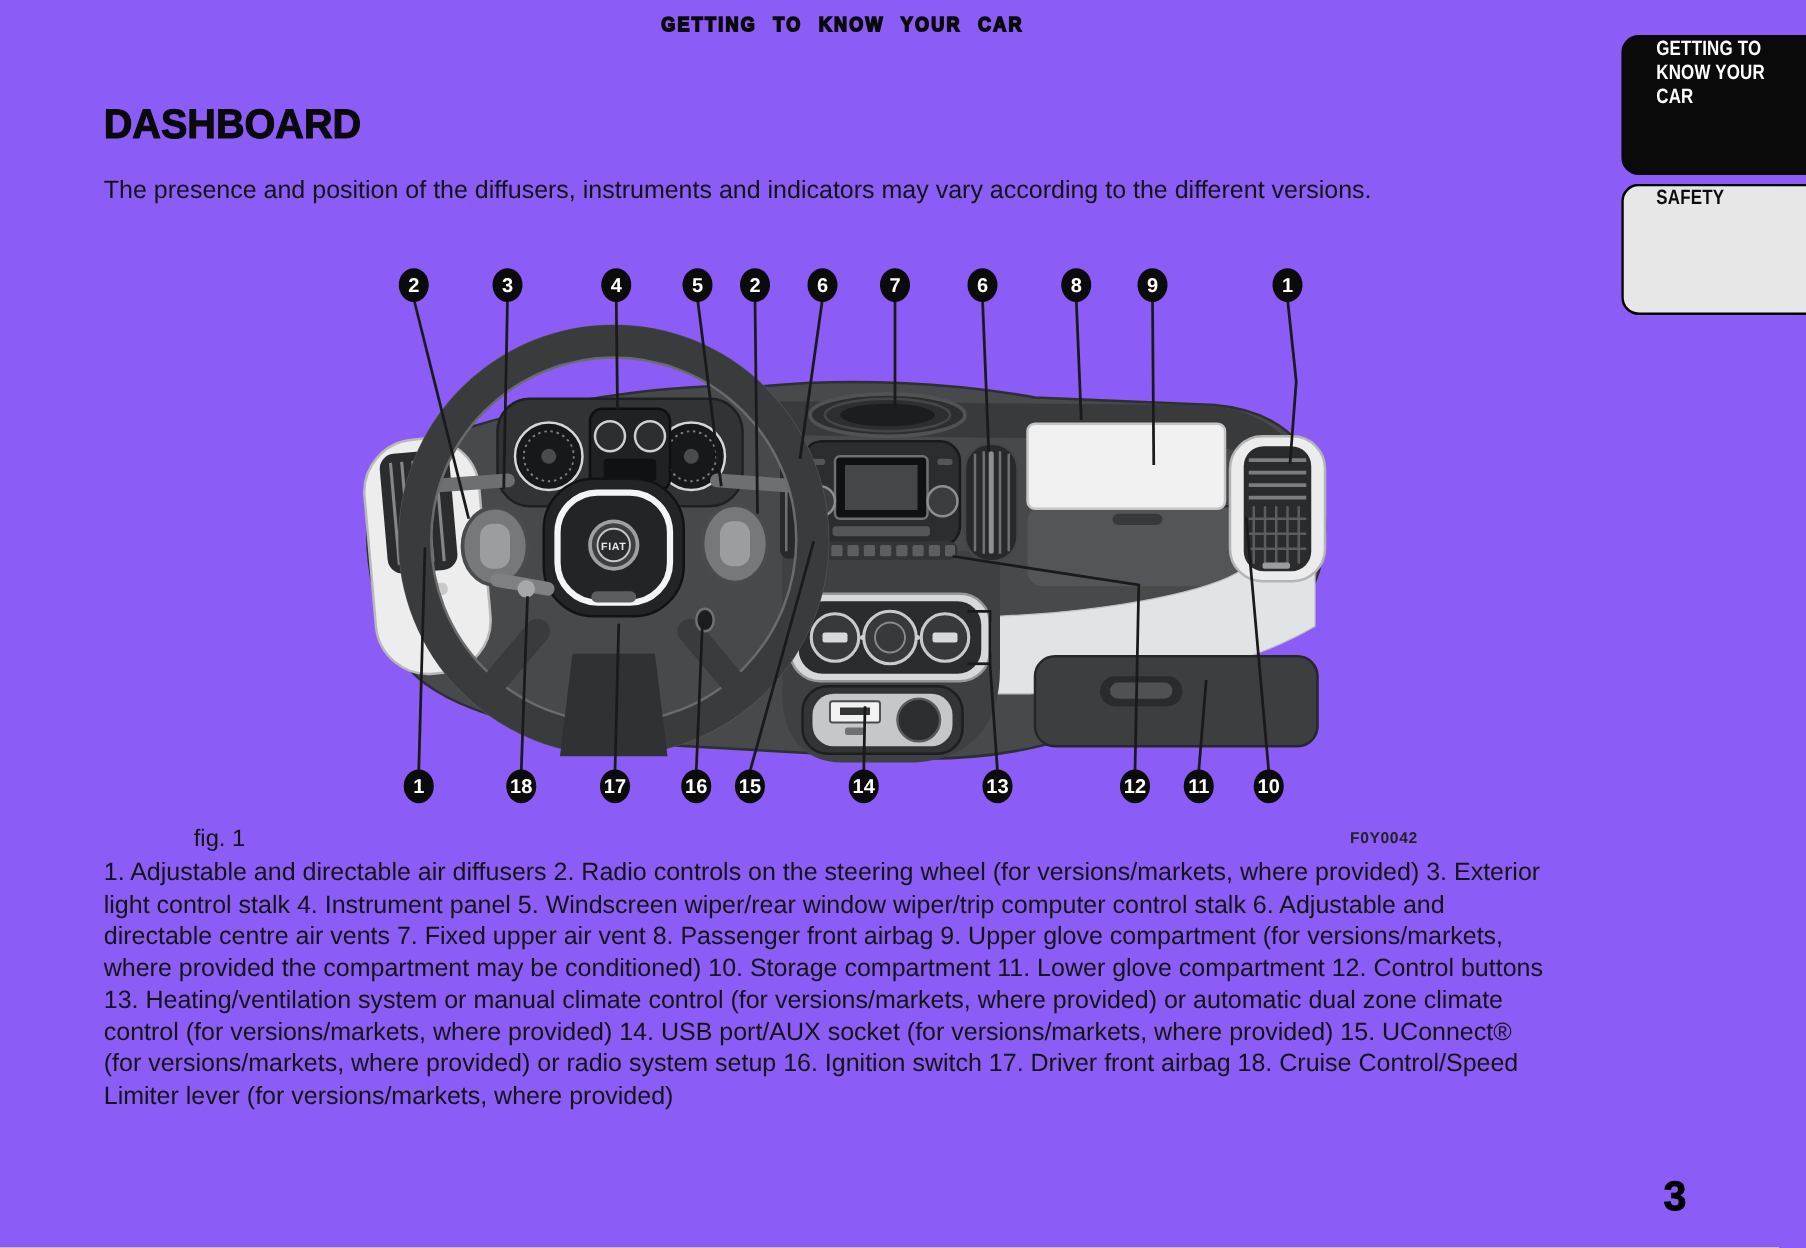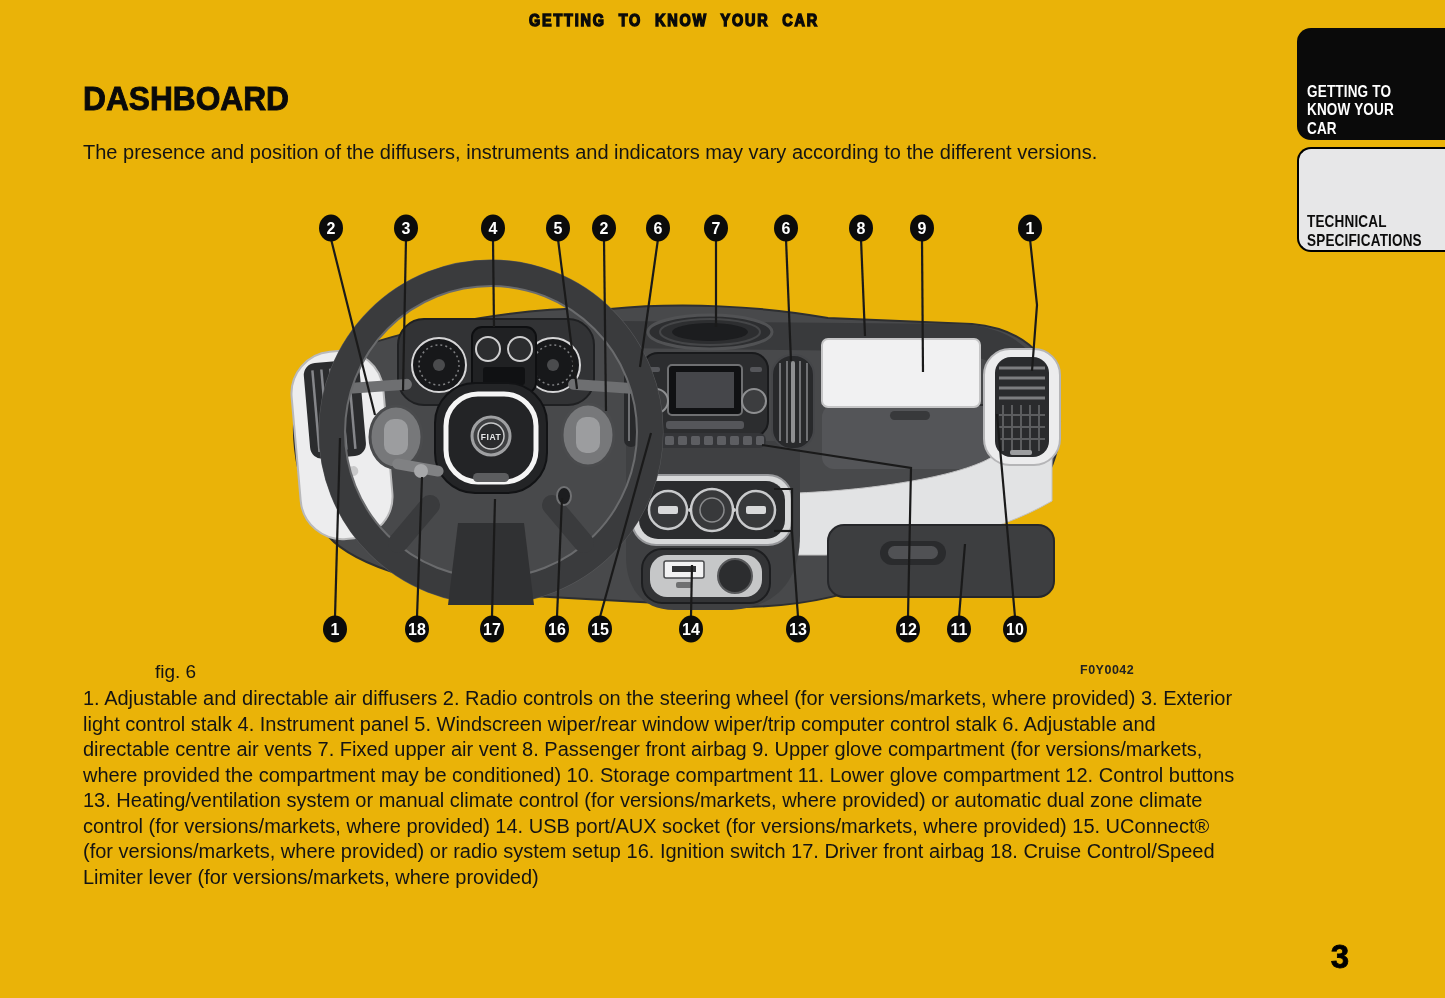--- a/index.html
+++ b/index.html
@@ -1,34 +1,34 @@
 <!DOCTYPE html>
 <html><head>
 <meta charset="utf-8">
 <style>
   html,body{margin:0;padding:0;background:#fff;}
-  .page{position:relative;width:1445px;height:998px;background:#eab308;overflow:hidden;
+  .page{position:relative;width:1445px;height:998px;background:#8b5cf6;overflow:hidden;
         font-family:"Liberation Sans",sans-serif;color:#111;}
   .main-title{position:absolute;left:83px;top:12px;width:1182px;text-align:center;
 et        font-size:51px;font-weight:700;letter-spacing:2px;word-spacing:8px;
         transform:scaleX(0.90);transform-origin:center;
         -webkit-text-stroke:1.4px #0a0a0a;color:#0a0a0a;white-space:nowrap;}
   .section-heading{position:absolute;left:83px;top:80px;font-size:33px;font-weight:700;
         -webkit-text-stroke:0.9px #0a0a0a;color:#0a0a0a;transform:scaleX(0.96);transform-origin:left;}
   .intro{position:absolute;left:83px;top:138px;width:1150px;font-size:20px;line-height:28px;color:#141414;}
   .figure-wrap{position:absolute;left:280px;top:205px;width:790px;height:460px;}
   .fig-caption{position:absolute;left:155px;top:661px;font-size:19px;color:#141414;}
   .fig-code{position:absolute;left:1080px;top:663px;width:125px;text-align:left;
         font-size:12.5px;font-weight:700;letter-spacing:0.5px;color:#222;}
   .legend{position:absolute;left:83px;top:686px;width:1160px;font-size:20px;line-height:25.5px;color:#141414;}
   .page-number{position:absolute;left:1310px;top:938px;width:60px;text-align:center;font-size:33px;
         font-weight:700;-webkit-text-stroke:0.8px #000;color:#000;}
   .sidebar{position:absolute;top:28px;right:0;width:148px;display:flex;flex-direction:column;gap:7px;}
   .tab{box-sizing:border-box;height:105px;background:#e7e7e8;border:2px solid #000;border-right:none;
-        border-radius:14px 0 0 14px;display:flex;align-items:flex-end;padding-left:8px;padding-right:2px;
+        border-radius:14px 0 0 14px;display:flex;align-items:flex-start;padding-left:26px;padding-right:2px;
         font-weight:700;font-size:16.5px;line-height:1.14;color:#0d0d0d;}
   .tab.active{height:112px;background:#0a0a0a;border-color:#0a0a0a;color:#ffffff;}
   .tab .lbl{display:inline-block;width:162px;transform:scaleX(0.82);transform-origin:left center;
         white-space:pre-line;letter-spacing:0.2px;}
   svg text{font-family:"Liberation Sans",sans-serif;}
 </style>
 </head>
 <body>
 
 <div class="page">
@@ -312,29 +312,28 @@
           </g>
           <g>
             <polyline points="735,412 717,209" fill="none" stroke="#1a1a1a" stroke-width="2.2"></polyline>
             <ellipse cx="735" cy="424" rx="12" ry="13.5" fill="#0b0b0b"></ellipse>
             <text x="735" y="429.5" text-anchor="middle" font-size="16" font-weight="bold" fill="#ffffff">10</text>
           </g>
         </g>
     </svg>
   </div>
 
-  <div class="fig-caption">fig. 6</div>
+  <div class="fig-caption">fig. 1</div>
   <div class="fig-code">F0Y0042</div>
   <div class="legend">1. Adjustable and directable air diffusers 2. Radio controls on the steering wheel (for versions/markets, where provided) 3. Exterior light control stalk 4. Instrument panel 5. Windscreen wiper/rear window wiper/trip computer control stalk 6. Adjustable and directable centre air vents 7. Fixed upper air vent 8. Passenger front airbag 9. Upper glove compartment (for versions/markets, where provided the compartment may be conditioned) 10. Storage compartment 11. Lower glove compartment 12. Control buttons 13. Heating/ventilation system or manual climate control (for versions/markets, where provided) or automatic dual zone climate control (for versions/markets, where provided) 14. USB port/AUX socket (for versions/markets, where provided) 15. UConnect® (for versions/markets, where provided) or radio system setup 16. Ignition switch 17. Driver front airbag 18. Cruise Control/Speed Limiter lever (for versions/markets, where provided)</div>
 
   <div class="sidebar" id="sidebar">
       <div class="tab active">
         <span class="lbl">GETTING TO
 KNOW YOUR CAR</span>
       </div>
       <div class="tab">
-        <span class="lbl">TECHNICAL
-SPECIFICATIONS</span>
+        <span class="lbl">SAFETY</span>
       </div>
     </div>
 
   <div class="page-number">3</div>
 </div>
 
 </body></html>

